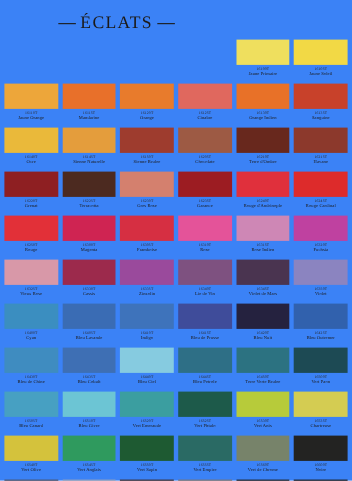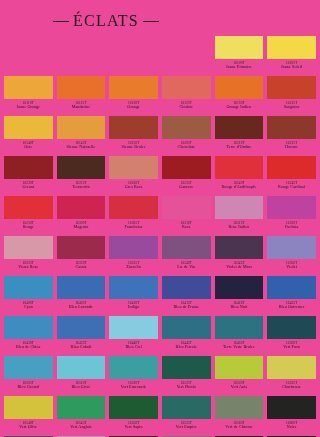--- a/index.html
+++ b/index.html
@@ -8,21 +8,21 @@
     width: 320px;
     height: 437px;
     background: #f4f2ee;
     font-family: "Liberation Serif", serif;
     overflow: hidden;
   }
 
   #sheet {
     width: 320px;
     height: 437px;
-    background: #ec4899;
+    background: #3b82f6;
     position: relative;
     display: flex;
     flex-direction: column;
   }
 
   
   #header {
     height: 36px;
     display: flex;
     align-items: center;

